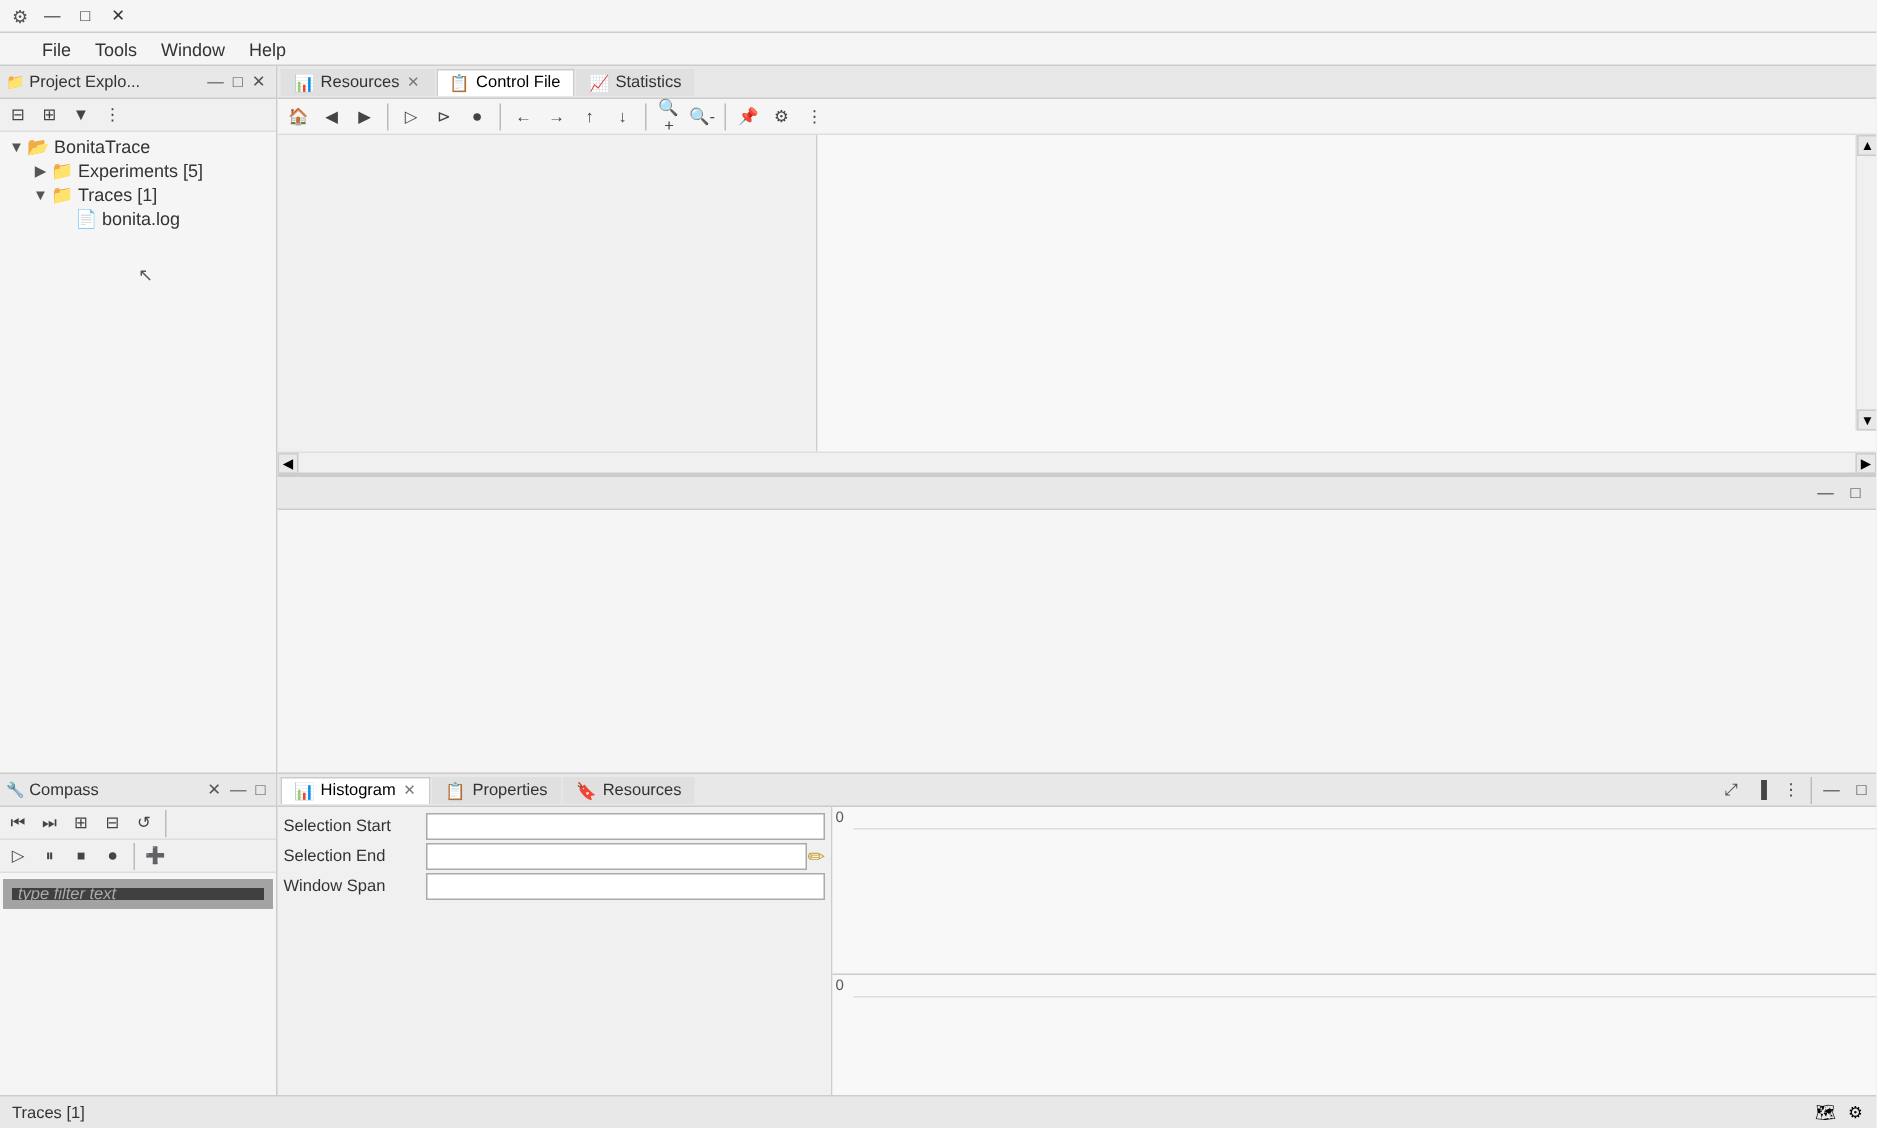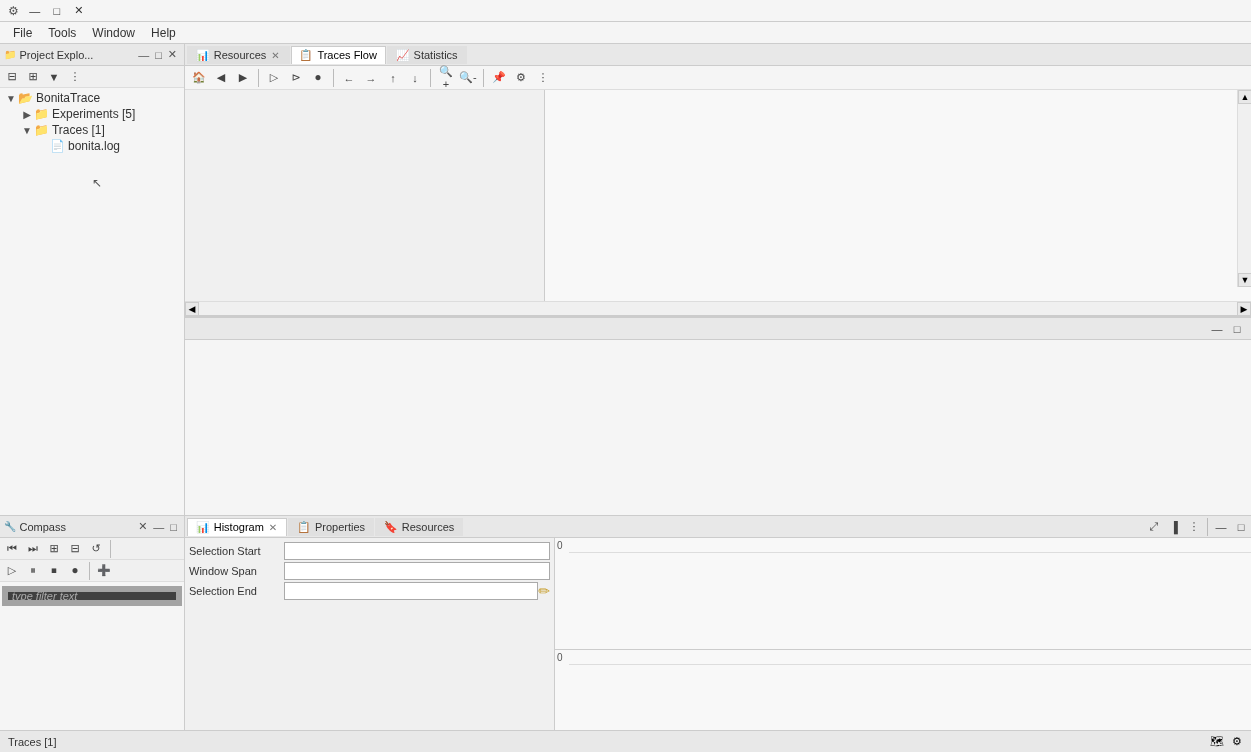--- a/index.html
+++ b/index.html
@@ -11,21 +11,21 @@
       height: 22px; padding: 0 8px; gap: 6px;
     }
     .title-bar-icon { color: #555; font-size: 12px; }
     .title-bar-text { font-size: 12px; color: #333; flex: 1; }
     .title-bar-controls { display: flex; gap: 2px; }
     .title-bar-btn { width: 20px; height: 16px; background: transparent; border: none; cursor: pointer; font-size: 11px; color: #333; display: flex; align-items: center; justify-content: center; }
 
     
     .menu-bar {
       display: flex; align-items: center; background: #f5f5f5; border-bottom: 1px solid #ccc;
-      height: 22px; padding: 0 5px;
+      height: 22px; padding: 0 20px;
     }
     .menu-item { padding: 2px 8px; cursor: pointer; font-size: 12px; color: #333; }
 
     
     .main-container { display: flex; flex-direction: column; height: 708px; }
 
     
     .top-area { display: flex; flex: 1; overflow: hidden; }
 
     
@@ -158,21 +158,21 @@
     <div class="editor-main">
 
       <div class="editor-tabs">
         <div class="editor-tab">
           <span class="tab-icon">📊</span>
           <span>Resources</span>
           <span class="editor-tab-close">✕</span>
         </div>
         <div class="editor-tab active">
           <span class="tab-icon">📋</span>
-          <span>Traces Flow</span>
+          <span>Control File</span>
         </div>
         <div class="editor-tab">
           <span class="tab-icon">📈</span>
           <span>Statistics</span>
         </div>
       </div>
 
       <div class="editor-toolbar">
         <button class="tool-btn" title="Home">🏠</button>
         <button class="tool-btn" title="Previous">◀</button>
@@ -287,28 +287,28 @@
 
         <div class="histogram-left">
           <div class="histogram-fields">
 
             <div class="histogram-field-row">
               <span class="histogram-field-label">Selection Start</span>
               <input class="histogram-field-value" type="text" value="" style="">
             </div>
 
             <div class="histogram-field-row">
-              <span class="histogram-field-label">Window Span</span>
-              <input class="histogram-field-value" type="text" value="" style="">
-            </div>
-
-            <div class="histogram-field-row">
               <span class="histogram-field-label">Selection End</span>
               <input class="histogram-field-value" type="text" value="" style="">
               <span class="histogram-field-icon">✏</span>
+            </div>
+
+            <div class="histogram-field-row">
+              <span class="histogram-field-label">Window Span</span>
+              <input class="histogram-field-value" type="text" value="" style="">
             </div>
           </div>
         </div>
 
         <div style="flex:1; display:flex; flex-direction:column;">
 
           <div style="flex:1; background:#f8f8f8; border-bottom:1px solid #ccc; position:relative;">
             <span style="position:absolute; left:2px; top:2px; font-size:10px; color:#555;">0</span>
             <div style="position:absolute; top:14px; left:14px; right:0; height:1px; background:#ddd;"></div>
           </div>

